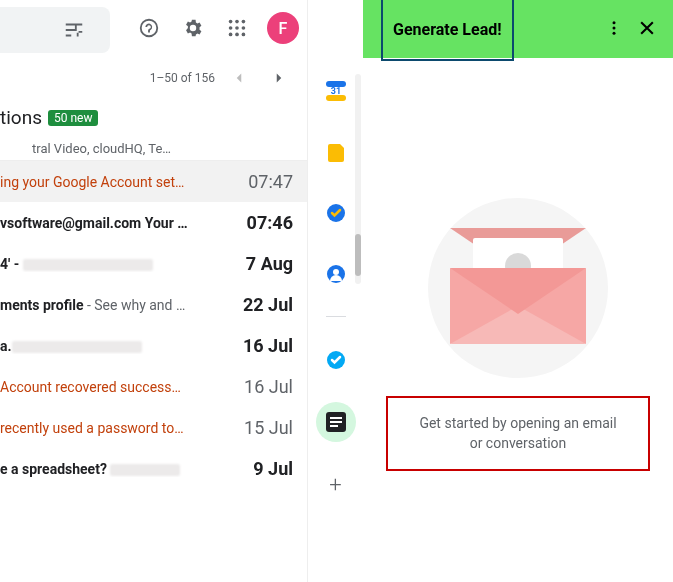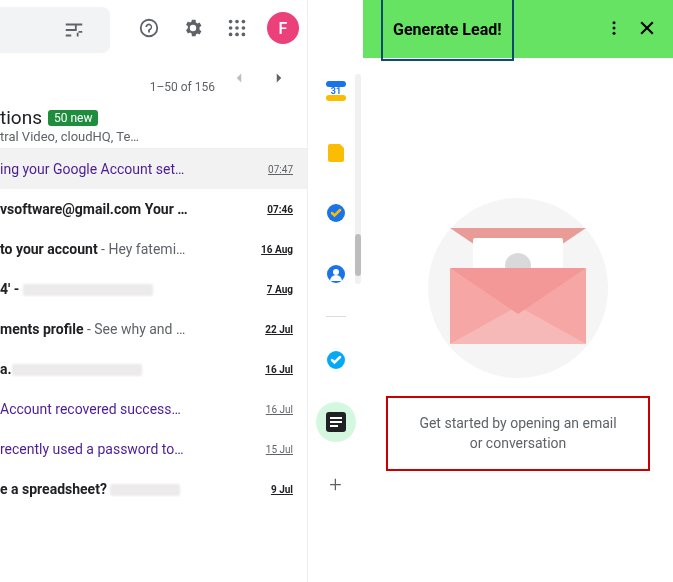--- a/index.html
+++ b/index.html
@@ -5,32 +5,32 @@
   * { box-sizing: border-box; margin: 0; padding: 0; }
   body { font-family: Roboto, Arial, sans-serif; font-size: 14px; color: #202124; width: 673px; height: 582px; overflow: hidden; background: #fff; }
   .root { display: flex; width: 100%; height: 100%; }
   .mail-col { flex: 0 0 308px; display: flex; flex-direction: column; border-right: 1px solid #eee; }
   .top-bar { display: flex; align-items: center; height: 56px; }
   .search-box { flex: 0 0 110px; height: 46px; background: #f1f3f4; border-radius: 0 8px 8px 0; display: flex; align-items: center; justify-content: flex-end; padding-right: 16px; margin-top: 4px; }
   .icon-btn { width: 40px; height: 40px; border-radius: 50%; display: flex; align-items: center; justify-content: center; color: #5f6368; cursor: pointer; }
   .icon-btn svg { width: 22px; height: 22px; fill: currentColor; }
   .top-right { display: flex; align-items: center; margin-left: auto; gap: 4px; padding-right: 8px; }
   .avatar { width: 32px; height: 32px; border-radius: 50%; background: #ec407a; color: #fff; display: flex; align-items: center; justify-content: center; font-size: 16px; font-weight: 500; margin-left: 6px; }
-  .paginator { display: flex; align-items: flex-end; justify-content: flex-end; padding: 6px 12px 6px 14px; color: #5f6368; font-size: 12px; gap: 8px; }
+  .paginator { display: flex; align-items: center; justify-content: flex-end; padding: 6px 12px 6px 14px; color: #5f6368; font-size: 12px; gap: 8px; }
   .pag-arrow { width: 32px; height: 32px; display:flex; align-items:center; justify-content:center; color:#bdbdbd; }
   .pag-arrow svg { width:18px; height:18px; fill: currentColor; }
   .cat-row { padding: 6px 8px 4px 0; border-bottom: 1px solid #eee; }
   .cat-title-line { display:flex; align-items:center; gap:6px; }
   .cat-title { font-size: 19px; color:#202124; }
   .badge { background:#1e8e3e; color:#fff; font-size:12px; font-weight:400; padding:1px 6px; border-radius:3px; }
-  .cat-sub { color:#5f6368; font-size:13px; margin-top:0; white-space:nowrap; overflow:hidden; text-overflow:ellipsis; }
+  .cat-sub { color:#5f6368; font-size:13px; margin-top:12px; white-space:nowrap; overflow:hidden; text-overflow:ellipsis;padding-left:32px; }
   .msg-row { display:flex; align-items:center; justify-content:space-between; padding: 10px 14px 10px 0; font-size:14px; min-height:40px; }
-  .msg-row .subj { flex:1; white-space:nowrap; overflow:hidden; text-overflow:ellipsis; color:#4c1d95; }
+  .msg-row .subj { flex:1; white-space:nowrap; overflow:hidden; text-overflow:ellipsis; color:#c2410c; }
   .msg-row .unread .subj, .msg-row.unread .subj { color:#202124; font-weight:700; }
-  .msg-row .time { color:#5f6368; font-size:10px; padding-left:10px; white-space:nowrap;text-decoration:underline; }
+  .msg-row .time { color:#5f6368; font-size:18px; padding-left:10px; white-space:nowrap; }
   .msg-row.unread .time { color:#202124; font-weight:700; }
   .msg-row .preview { color:#5f6368; font-weight:400; }
   .msg-row.hover { background:#f2f2f2; }
   .redact { display:inline-block; height:12px; background:#eceaea; vertical-align:middle; border-radius:2px; filter: blur(1px); }
   .side-col { flex: 0 0 55px; display:flex; flex-direction:column; align-items:center; padding-top:72px; gap:24px; position:relative; }
   .side-scroll { position:absolute; right:2px; top:74px; width:6px; height:210px; background:#f1f1f1; border-radius:3px; }
   .side-scroll::after { content:""; display:block; width:6px; height:42px; background:#bdbdbd; border-radius:3px; position:absolute; top:160px; }
   .side-ic { width:20px; height:37px; display:flex; align-items:center; justify-content:center; position:relative; }
   .sel { width:40px; height:40px; border-radius:50%; background:#d4f7df; display:flex; align-items:center; justify-content:center; }
   .divider { width:20px; height:1px; background:#dadce0; }
@@ -120,24 +120,20 @@
     <div id="rows">
         <div class="msg-row hover">
           <span class="subj">ing your Google Account set…</span>
           <span class="time">07:47</span>
         </div>
         <div class="msg-row unread">
           <span class="subj">vsoftware@gmail.com Your …</span>
           <span class="time">07:46</span>
         </div>
         <div class="msg-row unread">
-          <span class="subj"><b style="font-weight: 700; color: rgb(32, 33, 36);">to your account</b><span class="preview"> - Hey fatemi…</span></span>
-          <span class="time">16 Aug</span>
-        </div>
-        <div class="msg-row unread">
           <span class="subj">4' - <span class="redact" style="width: 130px;"></span></span>
           <span class="time">7 Aug</span>
         </div>
         <div class="msg-row unread">
           <span class="subj"><b style="font-weight: 700; color: rgb(32, 33, 36);">ments profile</b><span class="preview"> - See why and …</span></span>
           <span class="time">22 Jul</span>
         </div>
         <div class="msg-row unread">
           <span class="subj">a.<span class="redact" style="width: 130px;"></span></span>
           <span class="time">16 Jul</span>

